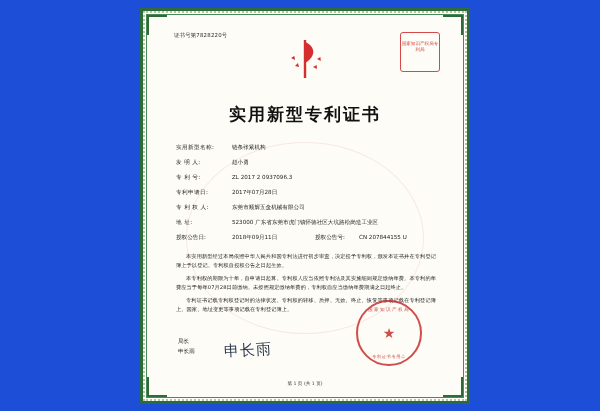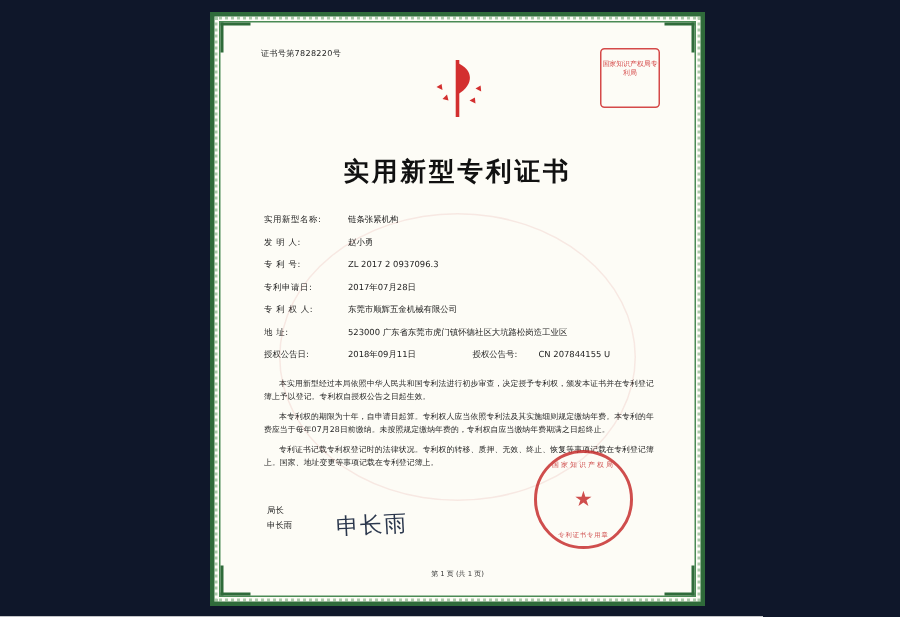--- a/index.html
+++ b/index.html
@@ -10,21 +10,21 @@
   body {
     width: 600px;
     height: 411px;
     overflow: hidden;
     font-family: "DejaVu Sans", sans-serif;
   }
   .page {
     position: relative;
     width: 600px;
     height: 411px;
-    background: #0f172a;
+    background: #1d4ed8;
   }
   
   .cert {
     position: absolute;
     left: 140px;
     top: 8px;
     width: 330px;
     height: 396px;
     background: #fdfcf6;
     box-sizing: border-box;

